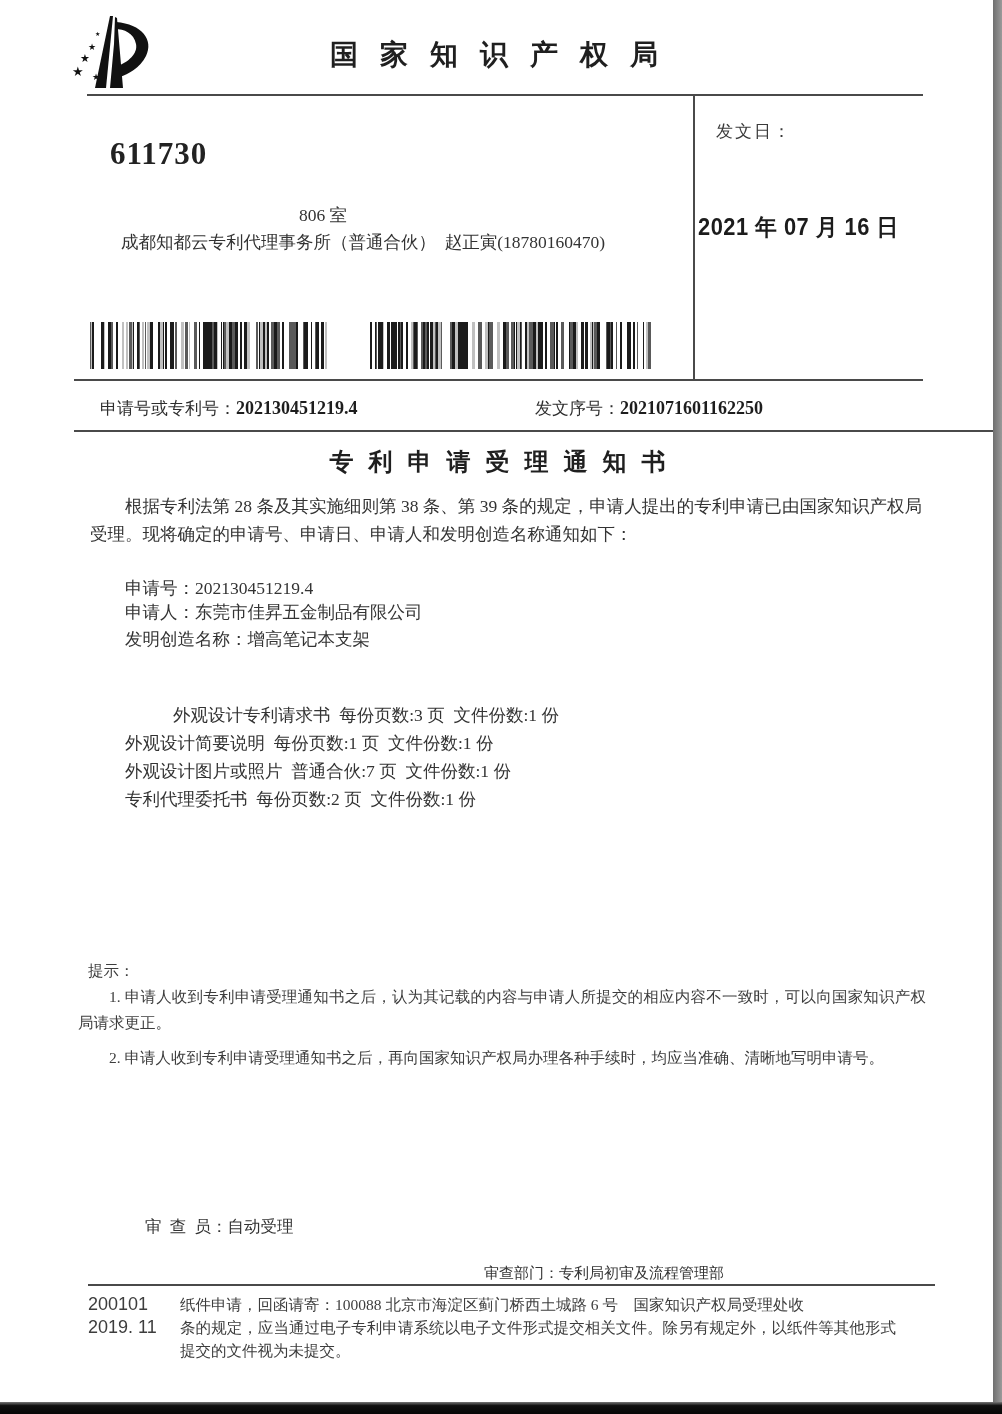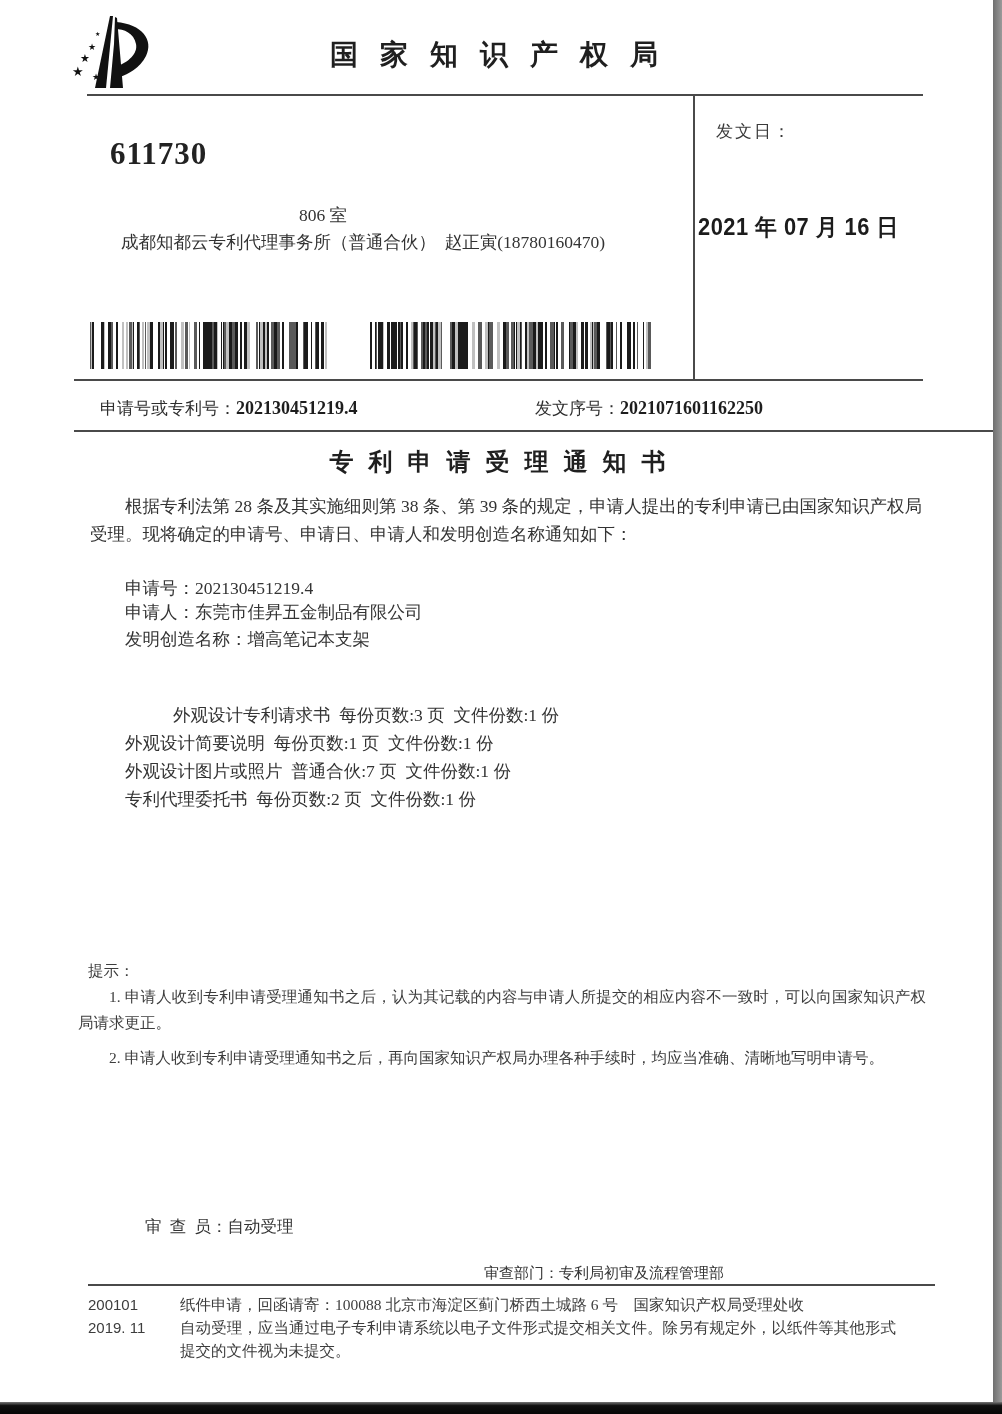--- a/index.html
+++ b/index.html
@@ -53,21 +53,21 @@
   .tips-label{left:88px;top:961px;font-size:15.5px;color:#3d3d3d;}
   .tips{left:78px;top:984px;width:848px;}
   .tips p{
     margin:0 0 9px 0;font-size:15.5px;line-height:26px;text-indent:2em;
     color:#3d3d3d;text-align:justify;
   }
   
   .examiner{left:145px;top:1216px;font-size:16.5px;color:#333;white-space:pre-wrap;}
   .department{left:484px;top:1216px;font-size:15px;color:#333;white-space:pre-wrap;margin-top:48px;}
   
-  .footer-codes{left:88px;top:1293px;font-size:15px;color:#3d3d3d;line-height:23px;
+  .footer-codes{left:88px;top:1293px;font-size:18px;color:#3d3d3d;line-height:23px;
     font-family:"Liberation Sans","DejaVu Sans",sans-serif;}
   .footer-text{left:180px;top:1293px;width:716px;font-size:15.5px;line-height:23px;
     color:#3d3d3d;text-align:justify;}
   .footer-text p{margin:0;}
   
   .scan-edge-right{left:993px;top:0;width:9px;height:1414px;
     background:linear-gradient(to right,#6f6f6f,#9a9a9a);}
   .scan-edge-bottom{left:0;top:1402px;width:1002px;height:12px;
     background:linear-gradient(to bottom,#777 0,#111 30%,#050505 100%);}
   .logo{left:70px;top:14px;width:86px;height:80px;}
@@ -415,18 +415,18 @@
   <div class="abs examiner"><span>审  查  员：</span><span>自动受理</span></div>
   <div class="abs department"><span>审查部门：</span><span>专利局初审及流程管理部</span></div>
 
   <div class="rule" style="left:88px;top:1284px;width:847px;height:2px;"></div>
   <div class="abs footer-codes">
     <div>200101</div>
     <div>2019. 11</div>
   </div>
   <div class="abs footer-text">
     <p>纸件申请，回函请寄：100088  北京市海淀区蓟门桥西土城路 6 号　国家知识产权局受理处收</p>
-    <p>自动受理，应当通过电子专利申请系统以电子文件形式提交相关文件。除另有规定外，以纸件等其他形式提交的文件视为未提交。</p>
+    <p>条的规定，应当通过电子专利申请系统以电子文件形式提交相关文件。除另有规定外，以纸件等其他形式提交的文件视为未提交。</p>
   </div>
 
   <div class="abs scan-edge-right"></div>
   <div class="abs scan-edge-bottom"></div>
 </div>
 
 </body></html>

